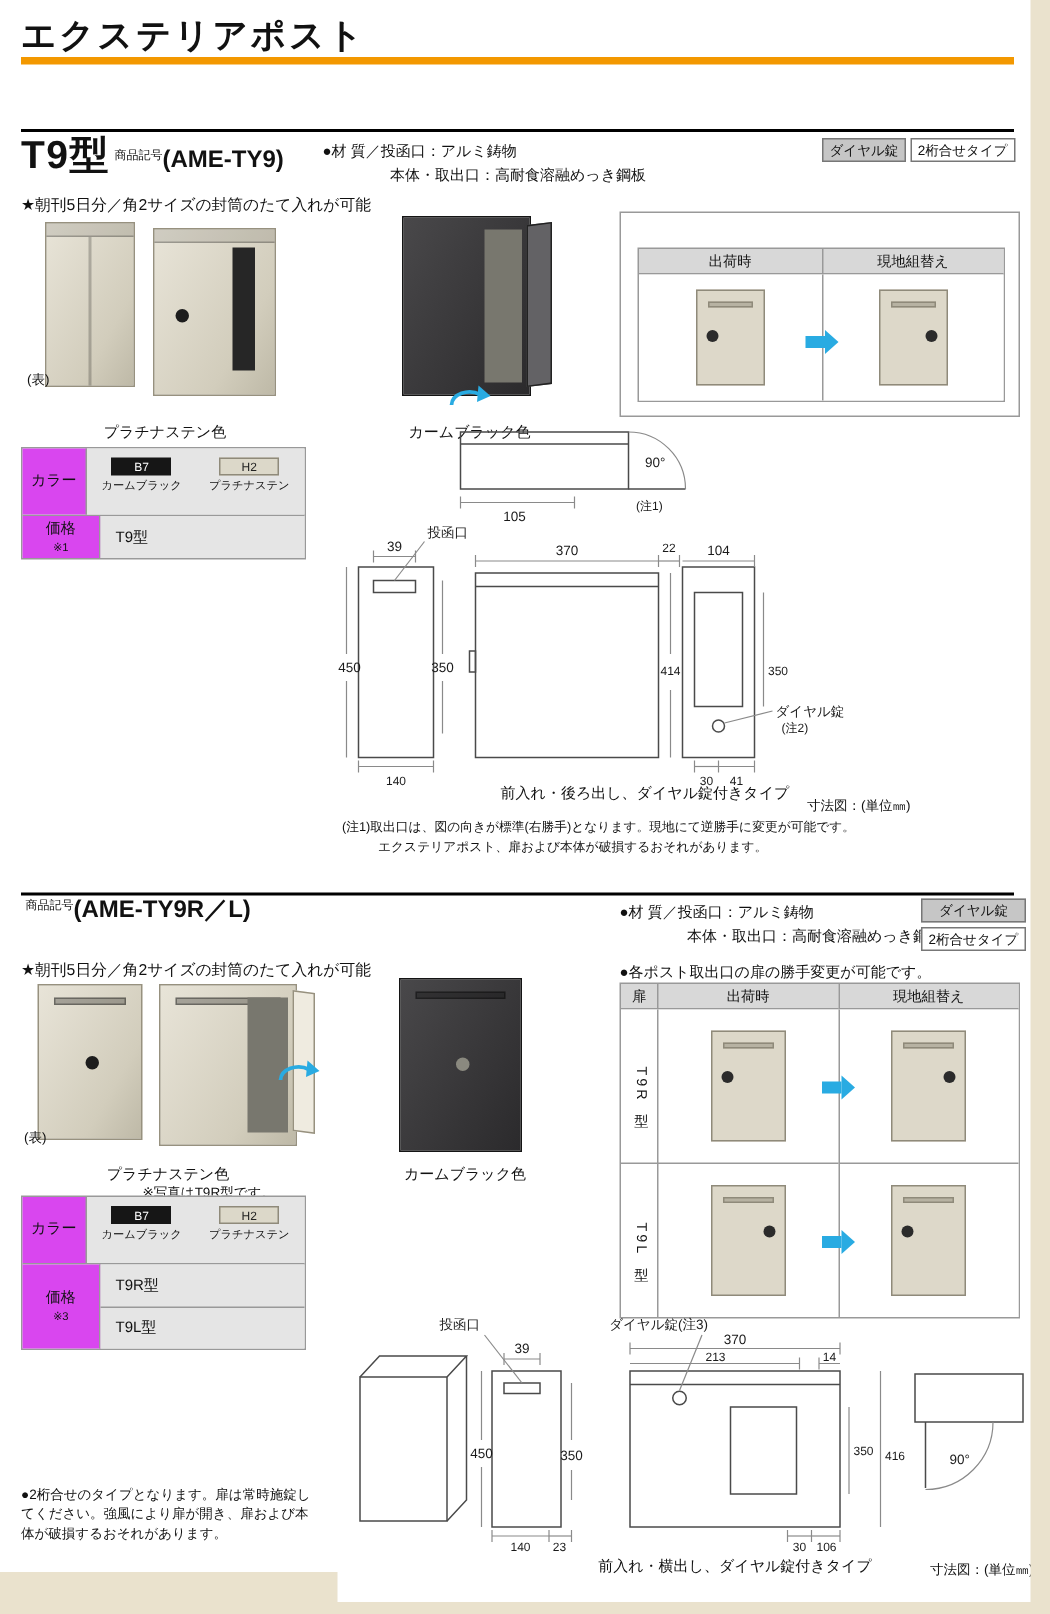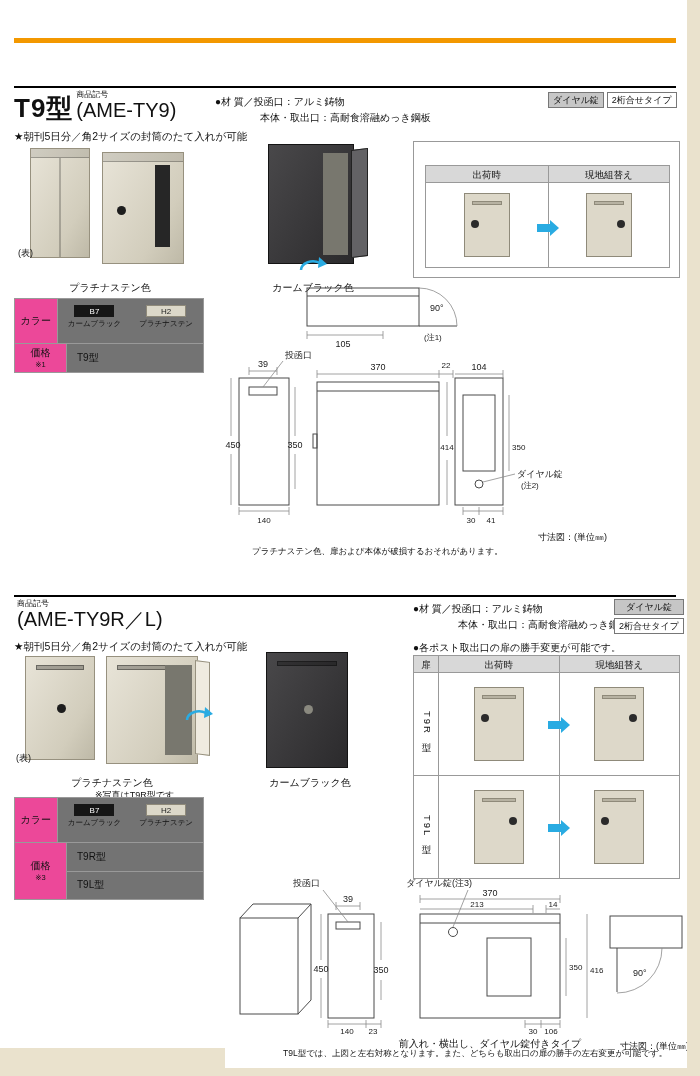--- a/index.html
+++ b/index.html
@@ -8,23 +8,23 @@
         font-family:"Liberation Sans","DejaVu Sans",sans-serif;overflow:hidden}
   .abs{position:absolute}
   svg text{font-family:"Liberation Sans","DejaVu Sans",sans-serif}
   .strip{background:#eae2cd}
   .title{font-size:23px;font-weight:bold;letter-spacing:2px}
   .title-rule{height:5px;background:#f39800}
   .top-note{font-size:10px}
   .sec-rule{border-top:2px solid #000}
   .heading{display:flex;align-items:flex-end}
   .model{font-size:26px;font-weight:bold;line-height:1;letter-spacing:1px}
-  .code-group{display:inline-flex;flex-direction:column;margin-left:3px}
+  .code-group{display:inline-flex;flex-direction:row;margin-left:3px}
   .code-label{font-size:8px;line-height:1.2}
-  .code{font-size:20px;font-weight:normal;line-height:1.05}
+  .code{font-size:16px;font-weight:bold;line-height:1.05}
   .material{font-size:10px;line-height:1.55}
   .material .ind{padding-left:45px}
   .badge{display:inline-block;font-size:9px;line-height:14px;border:1px solid #777;
          padding:0 4px;text-align:center;white-space:nowrap}
   .badge.gray{background:#c6c6c6}
   .badge.white{background:#fff}
   .badge.fix{width:70px}
   .capacity{font-size:10.5px}
   .small-label{font-size:9px}
   .finish-label{font-size:10px;text-align:center}
@@ -59,39 +59,40 @@
   .hm{position:relative;width:46px;height:64px;background:#ddd8c9;border:1px solid #8f8a7a}
   .hm2{width:50px;height:74px}
   .hm-dial{position:absolute;top:26px;width:8px;height:8px;border-radius:50%;background:#2b2b2b}
   .hm-slot{position:absolute;top:7px;left:7px;right:7px;height:4px;background:#b7b2a2;border:1px solid #8f8a7a}
   .blue-arrow{position:absolute;width:13px;height:8px;background:#29abe2}
   .blue-arrow:after{content:"";position:absolute;left:13px;top:-4px;border-top:8px solid transparent;border-bottom:8px solid transparent;border-left:9px solid #29abe2}
   
   .ctable{border:1px solid #999;background:#fff}
   .crow{display:flex;border-bottom:1px solid #999}
   .crow:last-child{border-bottom:none}
-  .chead{width:52px;background:#ec4899;border-right:1px solid #999;display:flex;flex-direction:column;
+  .chead{width:52px;background:#d946ef;border-right:1px solid #999;display:flex;flex-direction:column;
          align-items:center;justify-content:center;font-size:10px;line-height:1.25;text-align:center}
   .pnote{font-size:7.5px}
-  .cbody{flex:1;background:#737373}
+  .cbody{flex:1;background:#e5e5e5}
   .chips{display:flex;gap:18px;padding:6px 10px;align-items:flex-start}
   .chip-wrap{display:flex;flex-direction:column;align-items:center}
   .chip{width:40px;height:12px;font-size:8px;display:flex;align-items:center;justify-content:center}
   .chip-dark{background:#161616;color:#fff}
   .chip-light{background:#dcd8c9;border:1px solid #8f8a7a;color:#222}
   .chip-name{font-size:7.5px;margin-top:2px;white-space:nowrap}
   .prow{font-size:10px;display:flex;align-items:center;padding-left:10px}
   .pcol{display:flex;flex-direction:column}
   .pcol .prow{flex:1}
 </style>
 </head>
 <body>
 
 <div class="page">
 
+  <div class="abs title" style="left:14px;top:8px">エクステリアポスト</div>
   <div class="abs title-rule" style="left:14px;top:38px;width:662px"></div>
 
   <div class="abs sec-rule" style="left:14px;top:86px;width:662px"></div>
 
   <div class="abs heading" style="left:14px;top:90px">
     <span class="model">T9型</span>
     <span class="code-group">
       <span class="code-label">商品記号</span>
       <span class="code">(AME-TY9)</span>
     </span>
@@ -236,24 +237,26 @@
       <text x="254" y="92" text-anchor="middle">104</text>
       <text x="222" y="172" text-anchor="middle" font-size="8">414</text>
       <text x="287" y="172" font-size="8">350</text>
       <text x="246" y="245" text-anchor="middle" font-size="8">30</text>
       <text x="266" y="245" text-anchor="middle" font-size="8">41</text>
       <text x="292" y="199">ダイヤル錠</text>
       <text x="296" y="210" font-size="8">(注2)</text>
     </g>
   </svg>
 
+  <div class="abs caption" style="left:300px;top:522px;width:260px">前入れ・後ろ出し、ダイヤル錠付きタイプ</div>
   <div class="abs unit" style="left:538px;top:531px">寸法図：(単位㎜)</div>
 
   <div class="abs notes" style="left:228px;top:545px">
-    <div style="padding-left:24px">プラチナステン色、扉および本体が破損するおそれがあります。</div>
+    <div>(注1)取出口は、図の向きが標準(右勝手)となります。現地にて逆勝手に変更が可能です。</div>
+    <div style="padding-left:24px">エクステリアポスト、扉および本体が破損するおそれがあります。</div>
   </div>
 
   <div class="abs sec-rule" style="left:14px;top:595px;width:662px"></div>
 
   <div class="abs heading" style="left:14px;top:599px">
     <span class="code-group">
       <span class="code-label">商品記号</span>
       <span class="code">(AME-TY9R／L)</span>
     </span>
   </div>
@@ -415,22 +418,22 @@
       <text x="365" y="103" font-size="8">416</text>
       <text x="308" y="164" text-anchor="middle" font-size="8">30</text>
       <text x="326" y="164" text-anchor="middle" font-size="8">106</text>
       <text x="408" y="106">90°</text>
     </g>
   </svg>
 
   <div class="abs caption" style="left:390px;top:1037px;width:200px">前入れ・横出し、ダイヤル錠付きタイプ</div>
   <div class="abs unit" style="left:620px;top:1040px">寸法図：(単位㎜)</div>
 
+  <div class="abs wrapnote" style="left:14px;top:990px;width:198px">●2桁合せのタイプとなります。扉は常時施錠してください。強風により扉が開き、扉および本体が破損するおそれがあります。</div>
 
   <div class="abs notes" style="left:283px;top:1047px">
-    <div>T9L型では、上図と左右対称となります。また、どちらも取出口の扉の勝手の左右変更が可能です。</div>
   </div>
 
   <div class="abs strip" style="left:687px;top:0;width:13px;height:1076px"></div>
   <div class="abs strip" style="left:0;top:1068px;width:700px;height:8px"></div>
   <div class="abs strip" style="left:0;top:1048px;width:225px;height:28px"></div>
 
 </div>
 
 </body></html>

